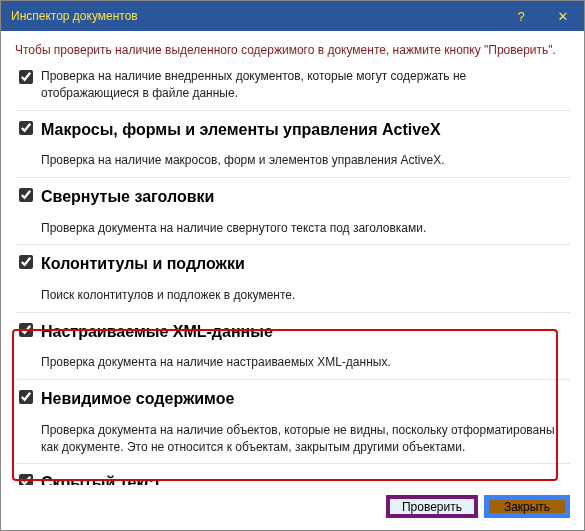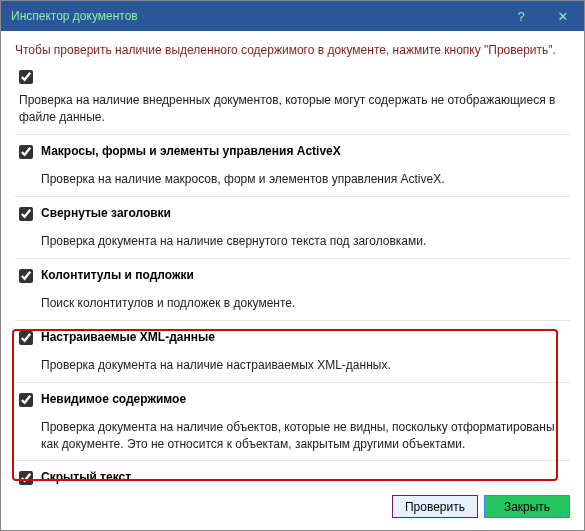--- a/index.html
+++ b/index.html
@@ -9,21 +9,21 @@
     font-size: 12px;
     background: #fff;
     width: 585px;
     height: 531px;
     overflow: hidden;
     border: 1px solid #888;
   }
   .titlebar {
     height: 30px;
     background: #2b579a;
-    color: #86efac;
+    color: #fde047;
     display: flex;
     align-items: center;
     padding: 0 0 0 10px;
   }
   .titlebar .title {
     flex: 1;
     font-size: 12px;
   }
   .titlebar .btn {
     width: 42px;
@@ -50,31 +50,31 @@
     overflow-y: auto;
     border-top: 1px solid transparent;
   }
   .item {
     display: flex;
     align-items: flex-start;
     padding: 8px 6px 8px 4px;
     border-bottom: 1px solid #e5e5e5;
     gap: 8px;
   }
-  .item:first-child { padding-top: 2px; flex-direction: column; }
+  .item:first-child { padding-top: 2px; }
   .item input[type="checkbox"] {
     margin: 2px 0 0 0;
     width: 14px;
     height: 14px;
     accent-color: #333;
   }
   .item-body { flex: 1; }
   .item-title {
     font-weight: 600;
-    font-size: 12px;
+    font-size: 16px;
     color: #000;
     line-height: 1.35;
   }
   .item-desc {
     font-size: 12px;
     color: #222;
     line-height: 1.4;
     margin-top: 12px;
   }
   .nolabel .item-desc { margin-top: 0; }
@@ -92,27 +92,27 @@
     display: flex;
     justify-content: flex-end;
     gap: 6px;
     padding: 10px 14px;
   }
   .footer button {
     min-width: 86px;
     height: 23px;
     font-family: inherit;
     font-size: 12px;
-    background: #22c55e;
-    border: 1px solid #3b82f6;
+    background: #a16207;
+    border: 5px solid #3b82f6;
     cursor: pointer;
     padding: 0 12px;
   }
   .footer button.primary {
-    border: 1px solid #701a75;
+    border: 4px solid #701a75;
     background: #e5f1fb;
   }
   .list::-webkit-scrollbar { width: 17px; }
   .list::-webkit-scrollbar-track { background: #f0f0f0; }
   .list::-webkit-scrollbar-thumb { background: #c2c3c9; border: 1px solid #a0a0a0; }
   .list::-webkit-scrollbar-button {
     background: #f0f0f0;
     height: 17px;
     display: block;
   }

